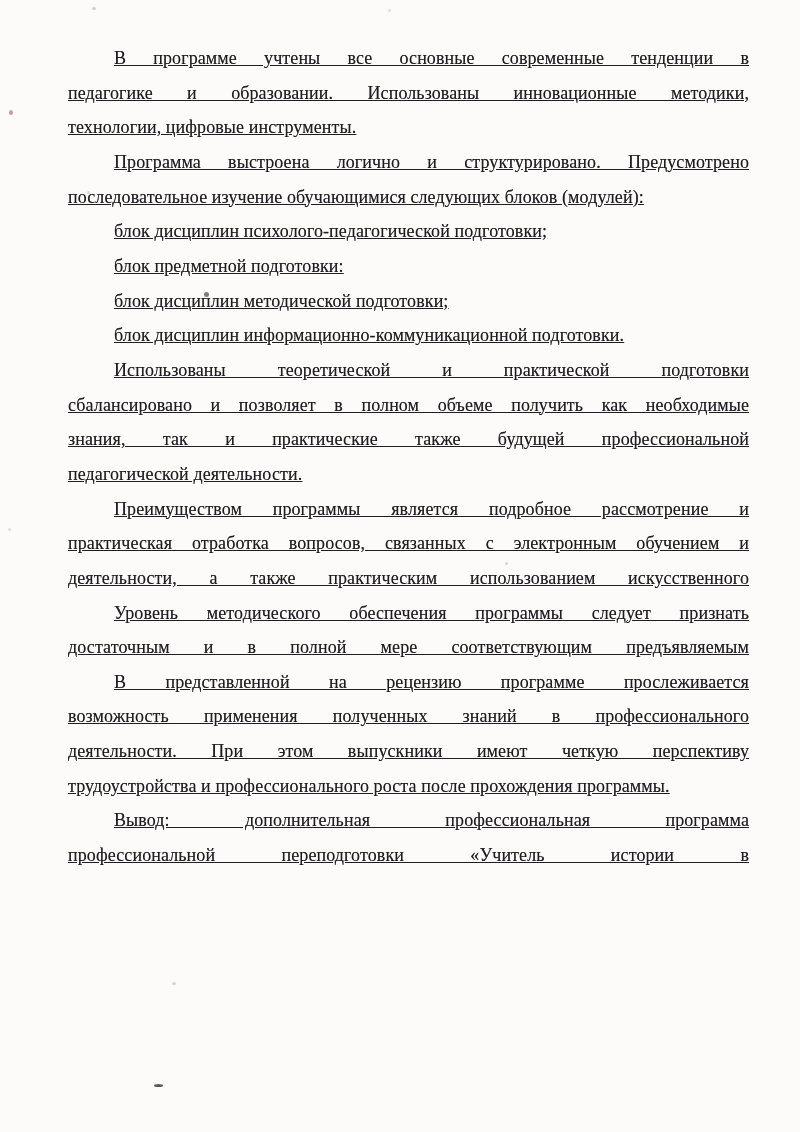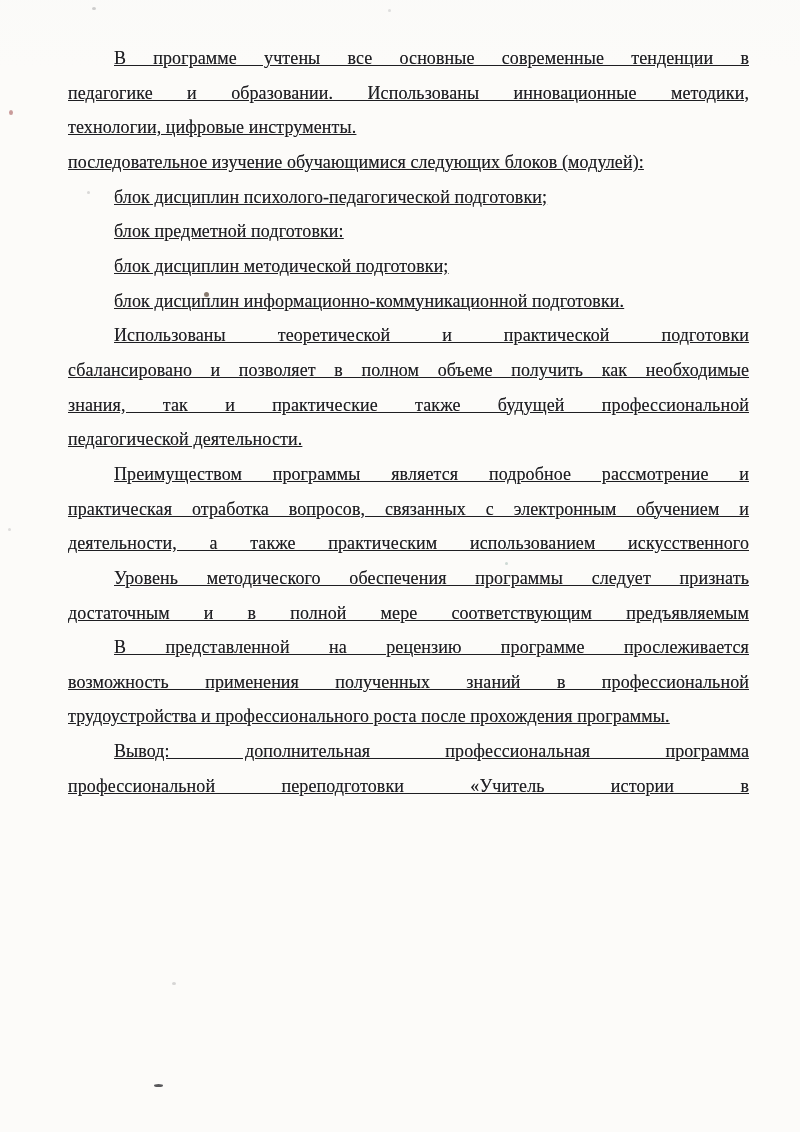--- a/index.html
+++ b/index.html
@@ -49,20 +49,21 @@
 <body>
 
 <div class="page" style="background-color: rgb(252, 251, 249);">
   <div class="textblock" id="textblock" style="color: rgb(30, 30, 34);">
       <div class="paragraph">
         <div class="line jfull indent">В программе учтены все основные современные тенденции в</div>
         <div class="line jfull">педагогике и образовании. Использованы инновационные методики,</div>
         <div class="line">технологии, цифровые инструменты.</div>
       </div>
       <div class="paragraph">
+        <div class="line jfull indent">Программа выстроена логично и структурировано.  Предусмотрено</div>
         <div class="line">последовательное изучение обучающимися следующих блоков (модулей):</div>
       </div>
       <div class="paragraph">
         <div class="line indent">блок дисциплин психолого-педагогической подготовки;</div>
       </div>
       <div class="paragraph">
         <div class="line indent">блок предметной подготовки:</div>
       </div>
       <div class="paragraph">
         <div class="line indent">блок дисциплин методической подготовки;</div>
@@ -80,21 +81,22 @@
         <div class="line jfull indent">Преимуществом программы является подробное рассмотрение и</div>
         <div class="line jfull">практическая отработка вопросов, связанных с электронным обучением и</div>
         <div class="line jfull">деятельности, а также практическим использованием искусственного</div>
       </div>
       <div class="paragraph">
         <div class="line jfull indent">Уровень методического обеспечения программы следует признать</div>
         <div class="line jfull">достаточным и в полной мере соответствующим предъявляемым</div>
       </div>
       <div class="paragraph">
         <div class="line jfull indent">В представленной на рецензию программе прослеживается</div>
-        <div class="line jfull">возможность применения полученных знаний в профессиональной</div>
+        <div class="line jfull">возможность применения полученных знаний в профессионального</div>
+        <div class="line jfull">деятельности. При этом выпускники имеют четкую перспективу</div>
         <div class="line">трудоустройства и профессионального роста после прохождения программы.</div>
       </div>
       <div class="paragraph">
         <div class="line jfull indent">Вывод: дополнительная профессиональная программа</div>
         <div class="line jfull">профессиональной переподготовки «Учитель истории в</div>
       </div>
     </div>
   <div id="speckles">
       <div class="speckle" style="left: 92px; top: 7px; width: 4px; height: 3px; background: rgb(185, 185, 185); opacity: 0.7;"></div>
       <div class="speckle" style="left: 388px; top: 9px; width: 3px; height: 3px; background: rgb(204, 204, 204); opacity: 0.6;"></div>

